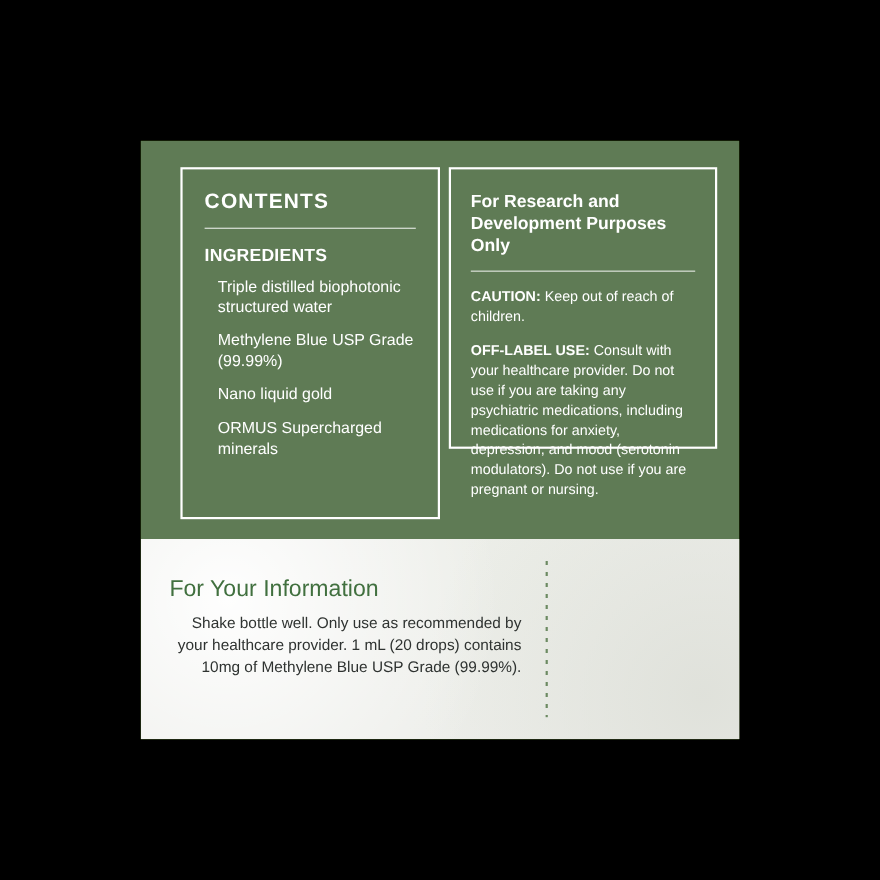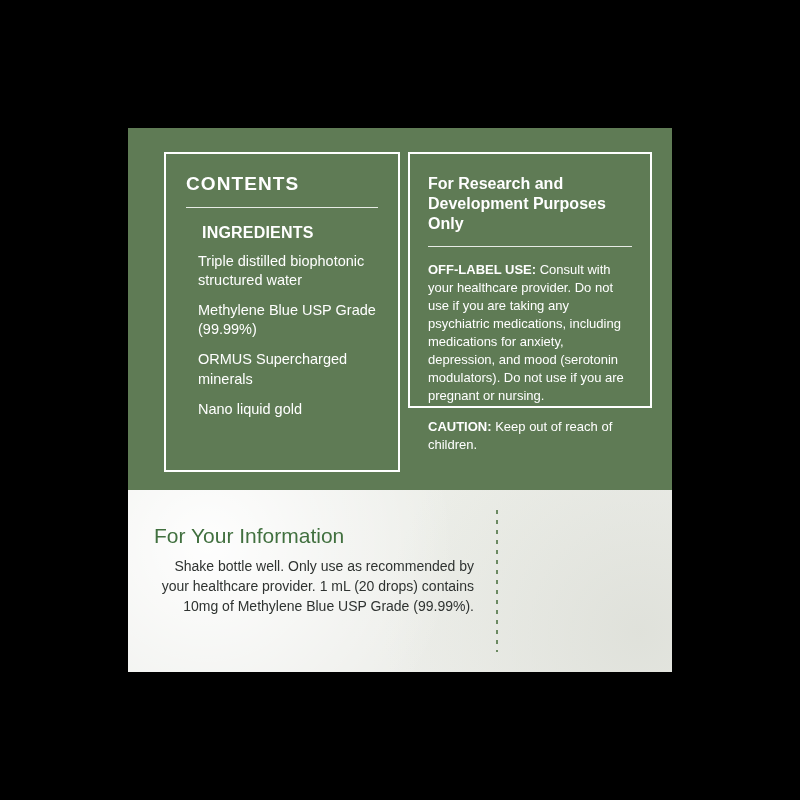--- a/index.html
+++ b/index.html
@@ -68,21 +68,21 @@
   .rule {
     height: 1px;
     background: rgba(255,255,255,0.85);
     margin: 0 0 16px 0;
   }
 
   .ingredients-title {
     font-size: 16px;
     font-weight: bold;
     letter-spacing: 0.2px;
-    margin: 0 0 10px 16px;
+    margin: 0 0 10px 0;
   }
 
   .ingredient {
     font-size: 14.5px;
     line-height: 1.32;
     margin: 0 0 11px 12px;
     font-weight: 400;
   }
   .ingredient:last-child { margin-bottom: 0; }
 
@@ -176,29 +176,29 @@
 <div id="label">
 
   <div class="green-area"></div>
 
   <div class="box" id="contents-box">
     <div class="contents-title">CONTENTS</div>
     <div class="rule"></div>
     <div class="ingredients-title">INGREDIENTS</div>
     <p class="ingredient">Triple distilled biophotonic structured water</p>
     <p class="ingredient">Methylene Blue USP Grade (99.99%)</p>
+    <p class="ingredient">Nano liquid gold</p>
     <p class="ingredient">ORMUS Supercharged minerals</p>
-    <p class="ingredient">Nano liquid gold</p>
   </div>
 
   <div class="box" id="research-box">
     <div class="research-title">For Research and Development Purposes Only</div>
     <div class="research-rule"></div>
+    <p class="research-para"><span class="lead">CAUTION:</span><span> Keep out of reach of children.</span></p>
     <p class="research-para"><span class="lead">OFF-LABEL USE:</span><span> Consult with your healthcare provider. Do not use if you are taking any psychiatric medications, including medications for anxiety, depression, and mood (serotonin modulators). Do not use if you are pregnant or nursing.</span></p>
-    <p class="research-para"><span class="lead">CAUTION:</span><span> Keep out of reach of children.</span></p>
   </div>
 
   <div id="info-area">
     <div id="info-left">
       <p class="info-heading">For Your Information</p>
       <p class="info-body">Shake bottle well. Only use as recommended by your healthcare provider. 1 mL (20 drops) contains 10mg of Methylene Blue USP Grade (99.99%).</p>
     </div>
     <div id="divider"></div>
   </div>
 

